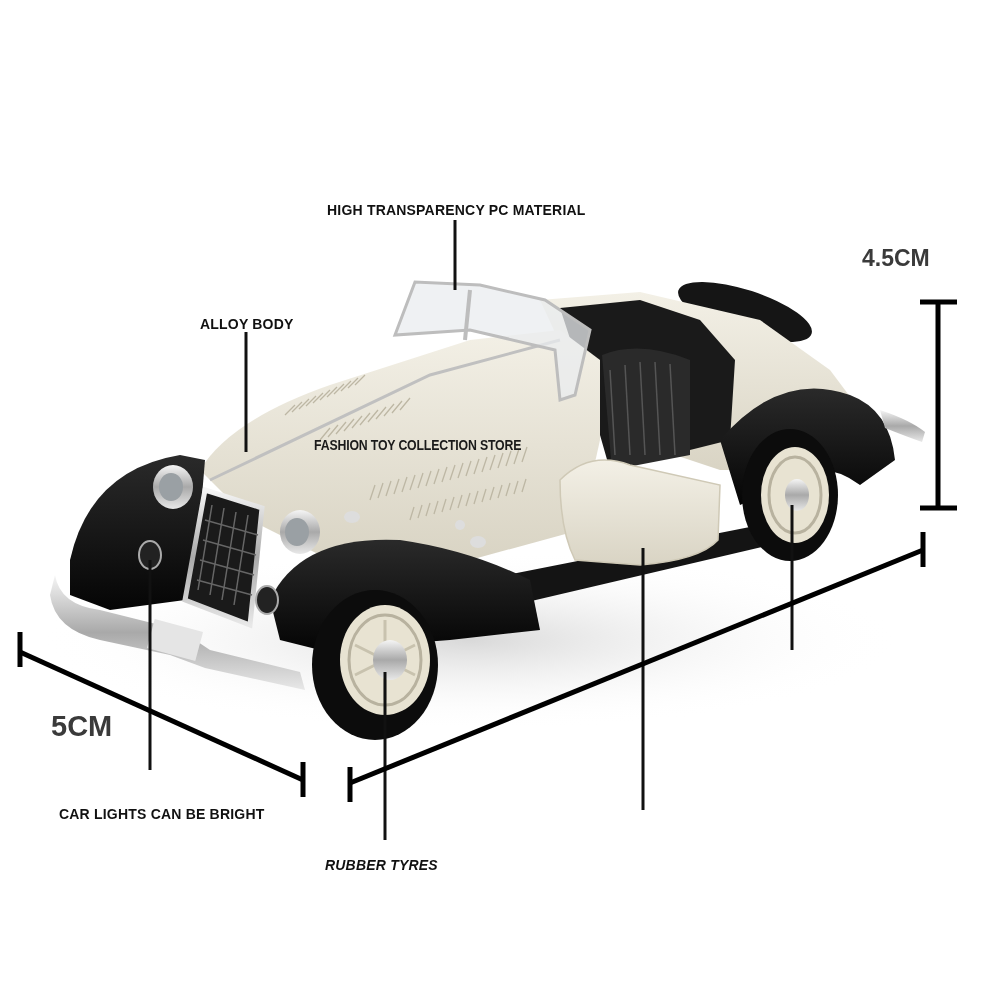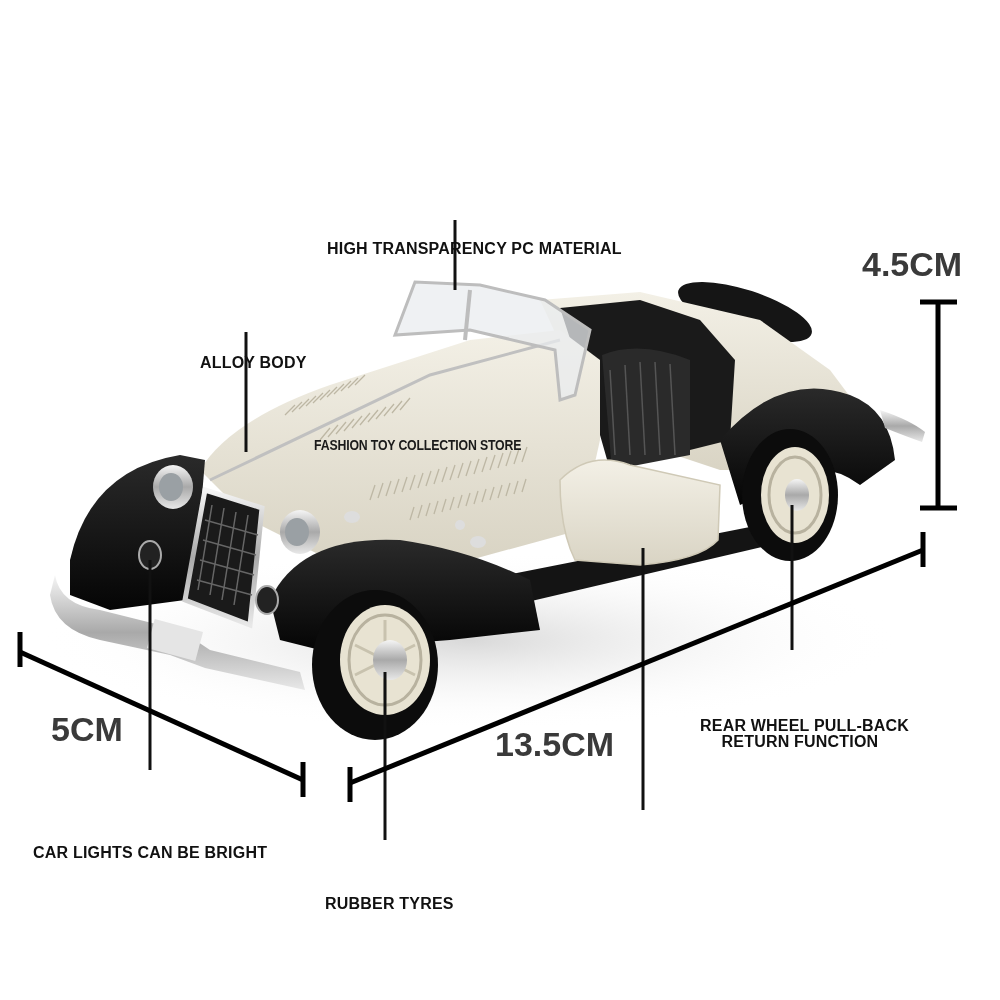--- a/index.html
+++ b/index.html
@@ -1,19 +1,19 @@
 <!DOCTYPE html>
 <html><head>
 <meta charset="utf-8">
 <style>
   html, body { margin: 0; padding: 0; background: #ffffff; }
   body { width: 1000px; height: 1000px; position: relative; overflow: hidden; font-family: "Liberation Sans", sans-serif; }
   .stage { position: absolute; left: 0; top: 0; width: 1000px; height: 1000px; }
   .car-svg { position: absolute; left: 0; top: 0; }
-  .label { position: absolute; font-family: "Liberation Sans", sans-serif; font-weight: bold; color: #111; font-size: 16px; text-align: center; line-height: 16px; letter-spacing: 0.2px; white-space: nowrap; margin-top: 39px; }
+  .label { position: absolute; font-family: "Liberation Sans", sans-serif; font-weight: bold; color: #111; font-size: 14px; line-height: 16px; letter-spacing: 0.2px; white-space: nowrap; }
   .dim { position: absolute; font-family: "Liberation Sans", sans-serif; font-weight: bold; color: #3a3a3a; white-space: nowrap; }
   .watermark { position: absolute; font-family: "Liberation Sans", sans-serif; font-weight: bold; color: #1a1a1a; font-size: 15px; transform: scaleX(0.82); transform-origin: left center; letter-spacing: -0.2px; white-space: nowrap; }
   .overlay-svg { position: absolute; left: 0; top: 0; pointer-events: none; }
 </style>
 </head>
 <body>
 
 <div class="stage">
 
   <svg class="car-svg" width="1000" height="1000" viewBox="0 0 1000 1000">
@@ -134,25 +134,20 @@
     <line x1="350" y1="783" x2="923" y2="550" stroke="#000" stroke-width="5"></line>
     <line x1="350" y1="767" x2="350" y2="802" stroke="#000" stroke-width="5"></line>
     <line x1="923" y1="532" x2="923" y2="567" stroke="#000" stroke-width="5"></line>
   </svg>
 
   <div class="watermark" style="left:314px; top:436px;">FASHION TOY COLLECTION STORE</div>
 
   <div class="label" style="left:327px; top:202px; width:256px;">HIGH TRANSPARENCY PC MATERIAL</div>
   <div class="label" style="left:200px; top:316px; width:100px;">ALLOY BODY</div>
 
-  <div class="label" style="left:700px; top:679px; width:200px;">
-    <div>REAR WHEEL PULL-BACK</div>
-    <div>RETURN FUNCTION</div>
-  </div>
 
-  <div class="label" style="left:33px; top:806px; width:212px;">CAR LIGHTS CAN BE BRIGHT</div>
-  <div class="label" style="left:325px; top:857px; width:120px;">RUBBER TYRES</div>
+  <div class="label" style="left:59px; top:806px; width:212px;">CAR LIGHTS CAN BE BRIGHT</div>
+  <div class="label" style="left:325px; top:857px; width:120px;font-style:italic;">RUBBER TYRES</div>
 
 
-  <div class="dim" style="left:862px; top:245px; font-size:34px;">4.5CM</div>
-  <div class="dim" style="left:51px; top:710px; font-size:34px;">5CM</div>
-  <div class="dim" style="left:495px; top:725px; font-size:34px;">13.5CM</div>
+  <div class="dim" style="left:862px; top:245px; font-size:23px;">4.5CM</div>
+  <div class="dim" style="left:51px; top:710px; font-size:29px;">5CM</div>
 </div>
 
 </body></html>

